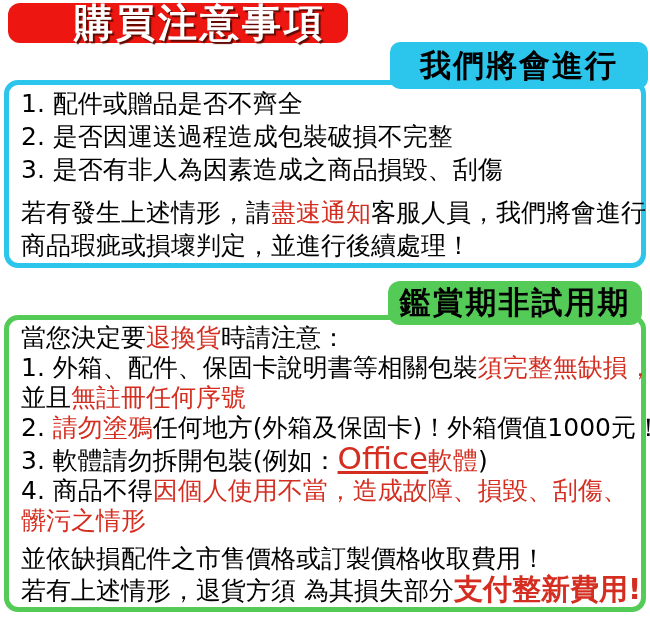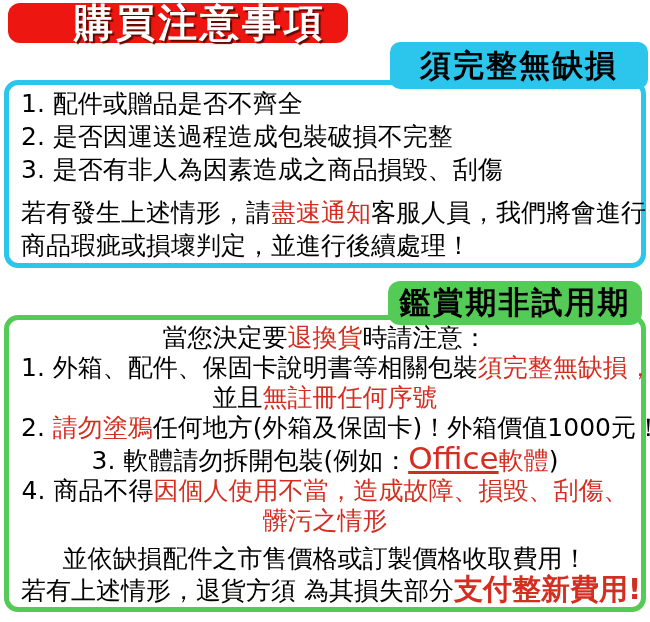--- a/index.html
+++ b/index.html
@@ -32,21 +32,21 @@
   }
   .tab1{left:390px;top:42px;width:258px;height:47px;background:var(--cyan);}
   .tab2{left:388px;top:281px;width:254px;height:44px;background:var(--green);border-radius:12px;}
 
   
   .box{
     position:absolute;left:4px;width:642px;box-sizing:border-box;
     background:#ffffff;border-radius:14px;z-index:1;
   }
   .box1{top:80px;height:188px;border:5px solid var(--cyan);}
-  .box2{top:315px;height:297px;border:5px solid var(--green);text-align:center;}
+  .box2{top:315px;height:297px;border:5px solid var(--green);}
 
   .content{
     padding:2px 12px 16px 12px;color:var(--ink);
     font-size:25px;line-height:33px;white-space:nowrap;
   }
   .content2{padding-top:3px;line-height:30px;}
   .content .blank{height:10px;}
   .content2 .blank{height:8px;}
   .line{display:block;}
 
@@ -54,21 +54,21 @@
   .seg-big{font-weight:bold;font-size:29px;}
   .seg-office{font-size:31px;text-decoration:underline;}
 </style>
 </head>
 <body>
 
 <div class="page">
 
   <div class="banner">購買注意事項</div>
 
-  <div class="tab tab1">須完整無缺損</div>
+  <div class="tab tab1">我們將會進行</div>
 
   <div class="box box1">
     <div class="content">
         <div class="line"><span>1. 配件或贈品是否不齊全</span></div>
         <div class="line"><span>2. 是否因運送過程造成包裝破損不完整</span></div>
         <div class="line"><span>3. 是否有非人為因素造成之商品損毀、刮傷</span></div>
         <div class="line blank"></div>
         <div class="line"><span>若有發生上述情形，請</span><span class="seg-red">盡速通知</span><span>客服人員，我們將會進行</span></div>
         <div class="line"><span>商品瑕疵或損壞判定，並進行後續處理！</span></div>
       </div>

